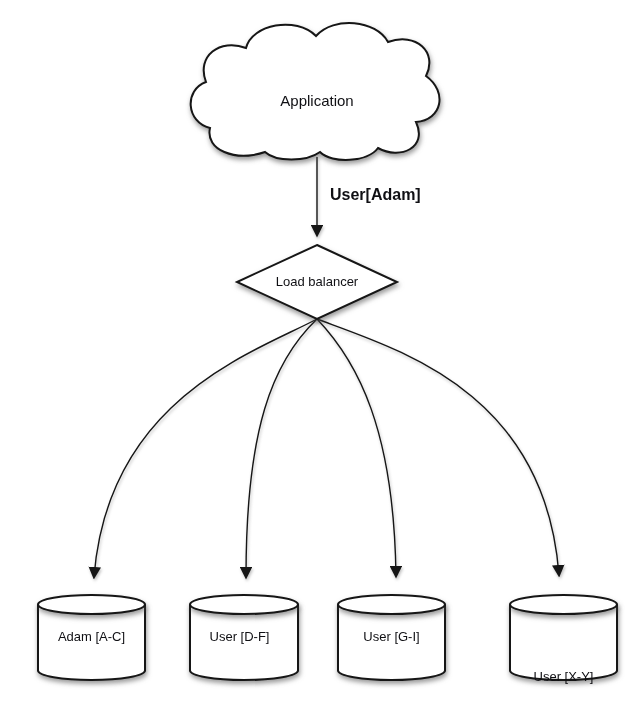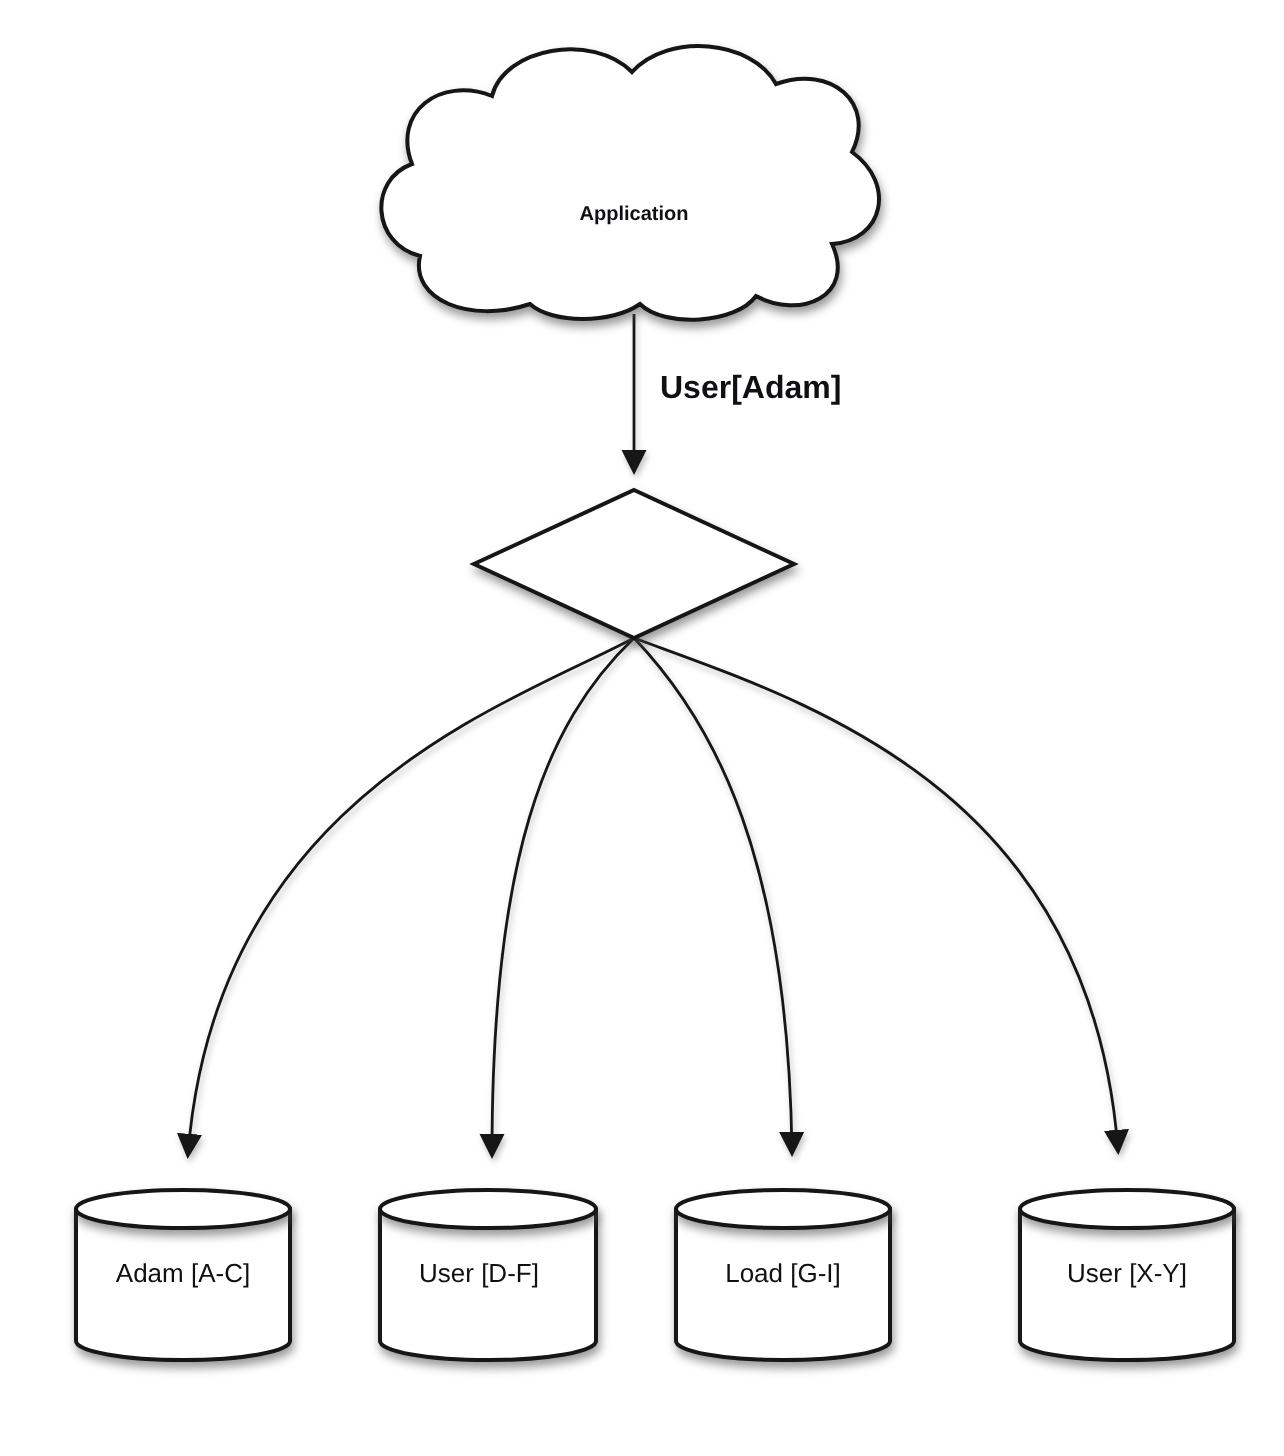--- a/index.html
+++ b/index.html
@@ -33,28 +33,28 @@
     filter: drop-shadow(1px 2px 1.5px rgba(110,110,110,0.45));
   }
   .node-label {
     position: absolute;
     color: #101014;
     text-align: center;
     line-height: 1.15;
     white-space: nowrap;
     user-select: none;
   }
-  .label-application { left: 217px; top: 102px;  width: 200px; font-size: 10px; font-weight: bold; }
+  .label-application { left: 217px; top: 92px;  width: 200px; font-size: 15px; }
   .label-edge        { left: 330px; top: 186px; font-size: 16px; text-align: left; font-weight: bold; }
   .label-lb          { left: 237px; top: 275px; width: 160px; font-size: 13px; }
   .label-shard       { top: 630px; font-size: 13px; }
   .label-shard-0 { left: 38px;  width: 107px; }
   .label-shard-1 { left: 190px; width: 99px; }
   .label-shard-2 { left: 338px; width: 107px; }
-  .label-shard-3 { left: 510px; width: 107px; }
+  .label-shard-3 { left: 510px; width: 107px; margin-top: 40px; }
 </style>
 </head>
 <body>
 
 <div class="canvas">
 
   <svg width="642" height="728" viewBox="0 0 642 728">
     <defs>
       <marker id="arrowhead" viewBox="0 0 10 10" refX="8" refY="5" markerWidth="9" markerHeight="9" orient="auto-start-reverse">
         <path d="M0,0 L10,5 L0,10 z" fill="#161616"></path>
@@ -103,19 +103,20 @@
         <path class="shape" d="M510,604.5 v66 a53.5,9.5 0 0 0 107,0 v-66"></path>
         <ellipse class="shape" cx="563.5" cy="604.5" rx="53.5" ry="9.5"></ellipse>
       </g>
     </g>
   </svg>
 
   <div class="node-label label-application">Application</div>
 
   <div class="node-label label-edge">User[Adam]</div>
 
+  <div class="node-label label-lb">Load balancer</div>
 
   <div class="node-label label-shard label-shard-0">Adam [A-C]</div>
   <div class="node-label label-shard label-shard-1">User [D-F]</div>
-  <div class="node-label label-shard label-shard-2">Load [G-I]</div>
+  <div class="node-label label-shard label-shard-2">User [G-I]</div>
   <div class="node-label label-shard label-shard-3">User [X-Y]</div>
 
 </div>
 
 </body></html>

